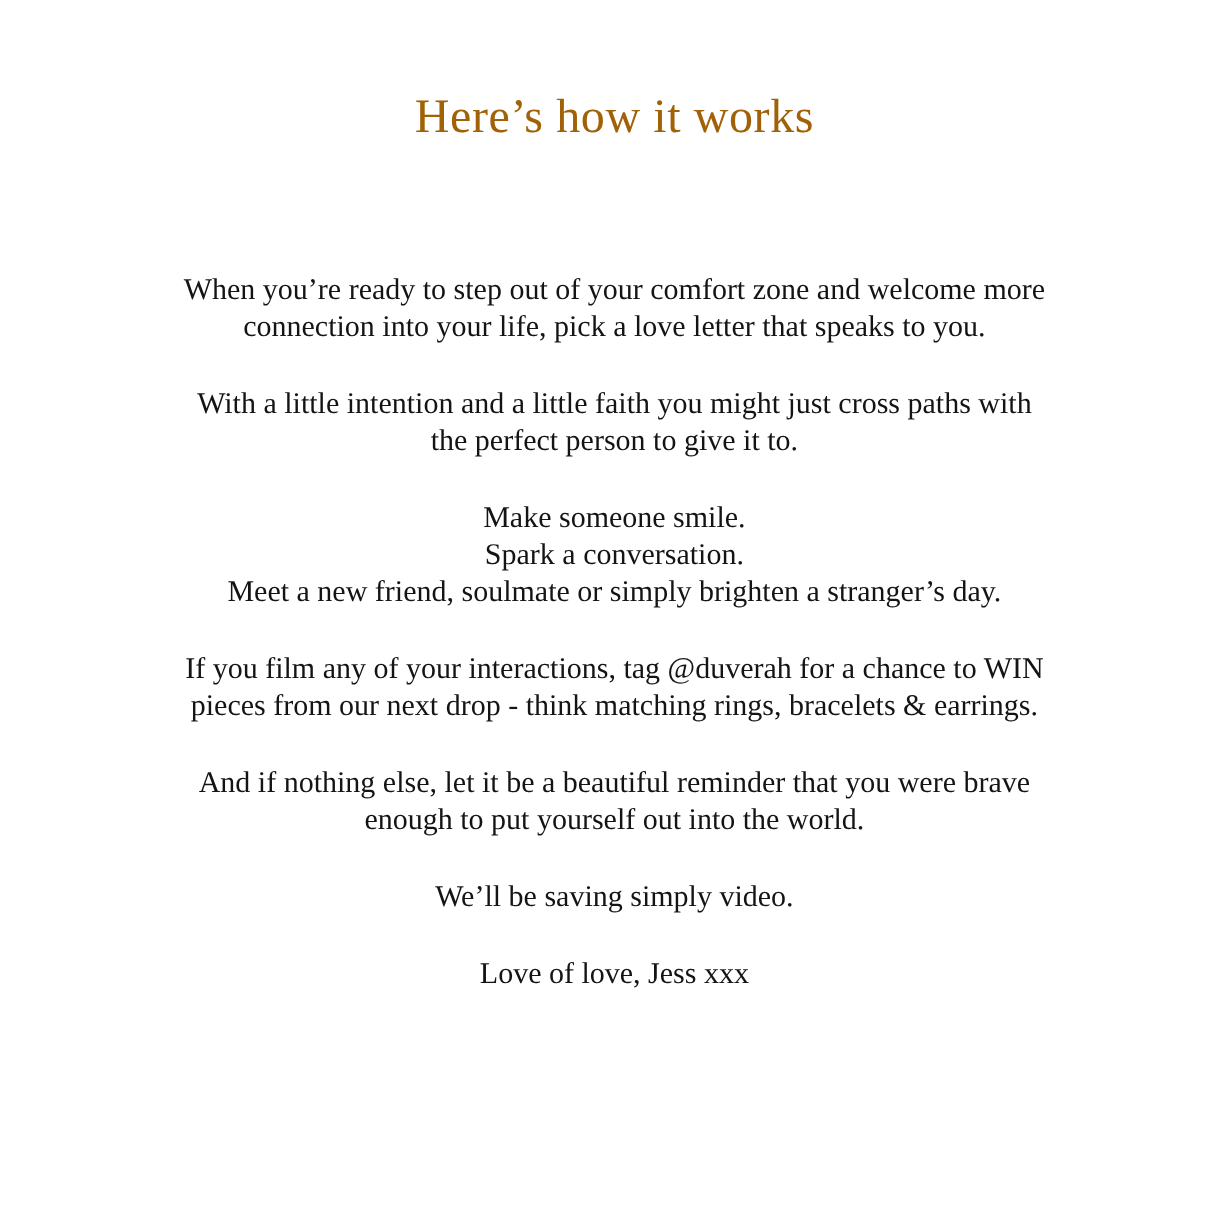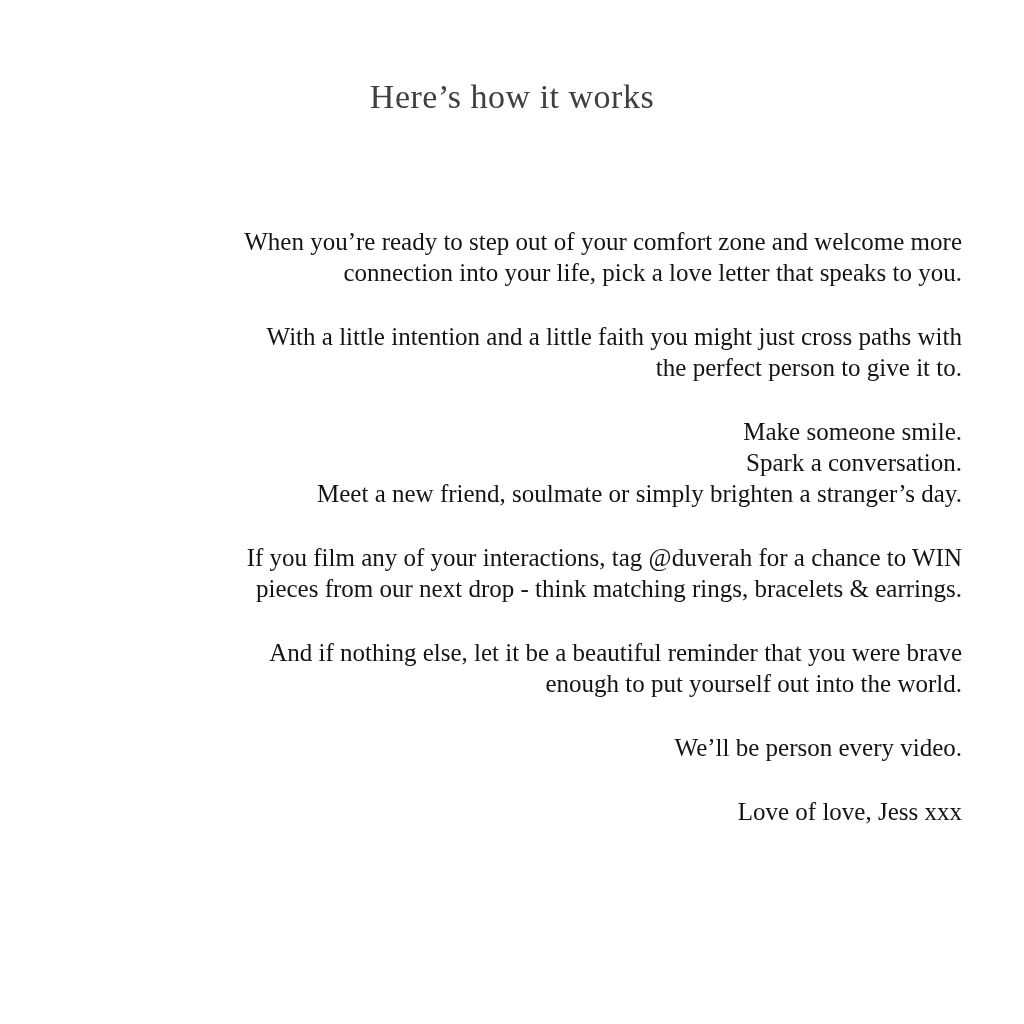--- a/index.html
+++ b/index.html
@@ -12,34 +12,34 @@
   .page {
     width: 1024px;
     height: 1024px;
     background: #ffffff;
     font-family: "Liberation Serif", "DejaVu Serif", serif;
     color: #141414;
   }
   .title {
     padding-top: 72px;
     text-align: center;
-    font-size: 34px;
+    font-size: 40px;
     font-weight: 400;
     line-height: 50px;
     letter-spacing: 0.5px;
-    color: #404040;
+    color: #a16207;
   }
   .content {
     margin-top: 104px;
     width: 900px;
     margin-left: auto;
     margin-right: auto;
   }
   .para {
-    text-align: right;
+    text-align: center;
     font-size: 25px;
     font-weight: 400;
     line-height: 31px;
     margin-bottom: 33px;
     white-space: pre-line;
     color: #141414;
   }
 </style>
 </head>
 <body>
@@ -51,16 +51,16 @@
 connection into your life, pick a love letter that speaks to you.</p>
     <p class="para">With a little intention and a little faith you might just cross paths with
 the perfect person to give it to.</p>
     <p class="para">Make someone smile.
 Spark a conversation.
 Meet a new friend, soulmate or simply brighten a stranger’s day.</p>
     <p class="para">If you film any of your interactions, tag @duverah for a chance to WIN
 pieces from our next drop - think matching rings, bracelets &amp; earrings.</p>
     <p class="para">And if nothing else, let it be a beautiful reminder that you were brave
 enough to put yourself out into the world.</p>
-    <p class="para">We’ll be person every video.</p>
+    <p class="para">We’ll be saving simply video.</p>
     <p class="para">Love of love, Jess xxx</p>
   </main>
 </div>
 
 </body></html>

